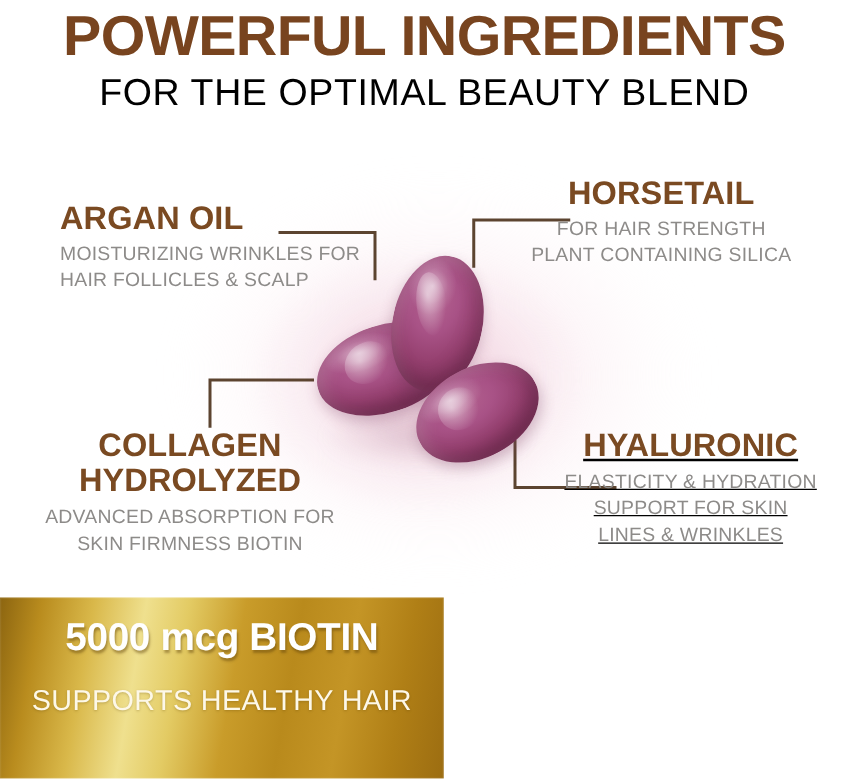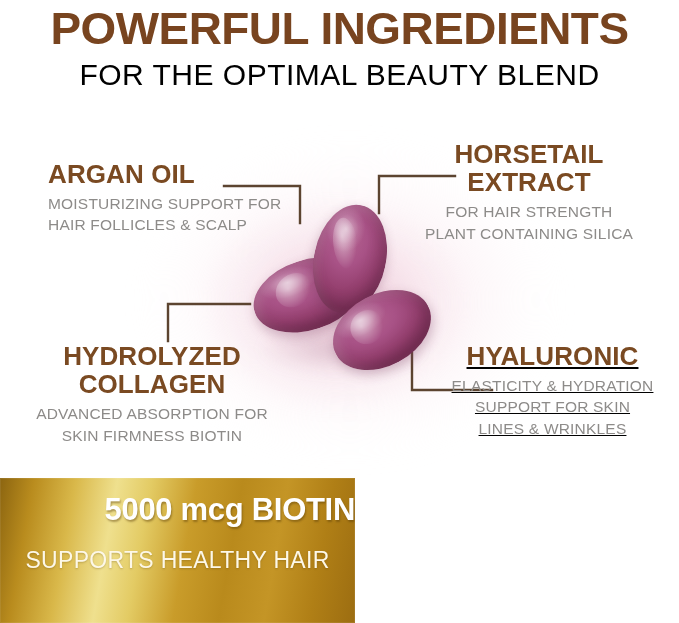--- a/index.html
+++ b/index.html
@@ -214,21 +214,20 @@
     text-align: center;
   }
   .g-headline {
     font-size: 31px;
     font-weight: 700;
     color: #ffffff;
     letter-spacing: -0.3px;
     line-height: 1.0;
     white-space: nowrap;
     text-shadow: 1px 2px 2px rgba(90,62,8,0.45);
-    text-align: right;
   }
   .g-sub {
     font-size: 23px;
     font-weight: 300;
     color: #fdf8e8;
     letter-spacing: 0.3px;
     line-height: 1.22;
     margin-top: 21px;
     white-space: nowrap;
     text-shadow: 0 1px 2px rgba(90,62,8,0.30);
@@ -261,40 +260,39 @@
   <div class="capsules">
     <div class="capsule-shadow"></div>
     <div class="capsule" id="capsule-left"></div>
     <div class="capsule" id="capsule-top"></div>
     <div class="capsule" id="capsule-right"></div>
   </div>
 
   <div class="callout al" id="callout-argan">
     <div class="c-title">ARGAN OIL</div>
     <div class="c-desc">
-      <div>MOISTURIZING SUPPORT FOR</div>
+      <div>MOISTURIZING WRINKLES FOR</div>
       <div>HAIR FOLLICLES &amp; SCALP</div>
     </div>
   </div>
 
   <div class="callout ac" id="callout-horsetail">
     <div class="c-title">
       <div>HORSETAIL</div>
-      <div>EXTRACT</div>
     </div>
     <div class="c-desc">
       <div>FOR HAIR STRENGTH</div>
       <div>PLANT CONTAINING SILICA</div>
     </div>
   </div>
 
   <div class="callout ac" id="callout-collagen">
     <div class="c-title">
+      <div>COLLAGEN</div>
       <div>HYDROLYZED</div>
-      <div>COLLAGEN</div>
     </div>
     <div class="c-desc">
       <div>ADVANCED ABSORPTION FOR</div>
       <div>SKIN FIRMNESS BIOTIN</div>
     </div>
   </div>
 
   <div class="callout ac" id="callout-hyaluronic">
     <div class="c-title">
       <div>HYALURONIC</div>

